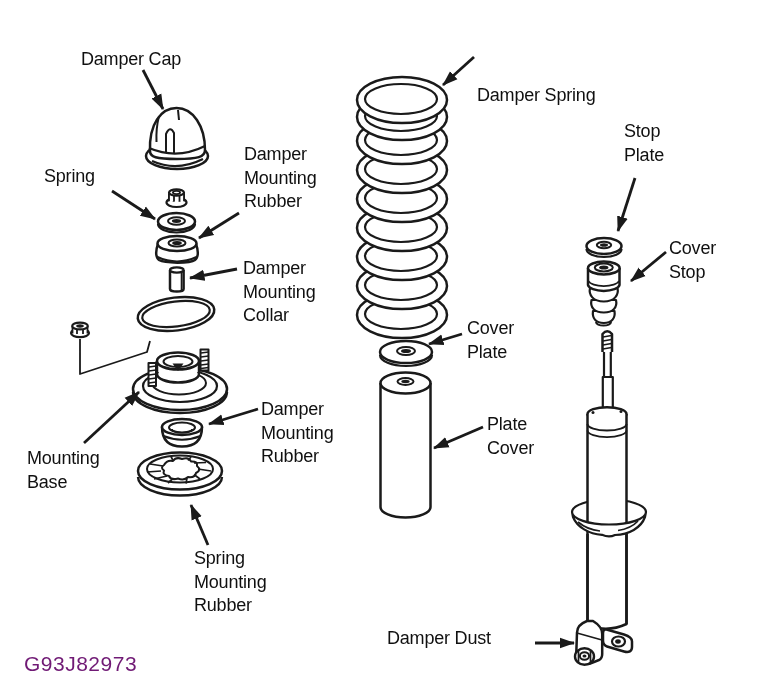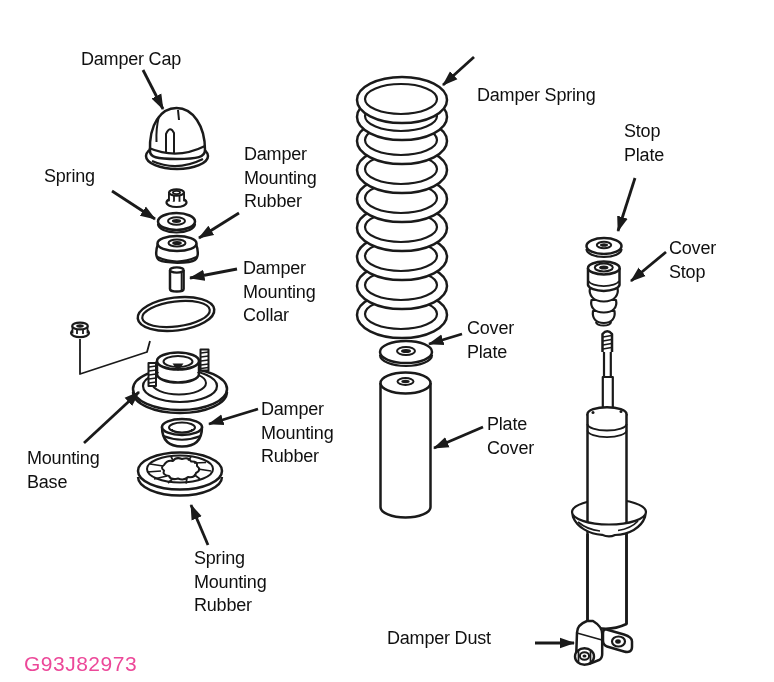--- a/index.html
+++ b/index.html
@@ -1,21 +1,21 @@
 <!DOCTYPE html>
 <html><head>
 <meta charset="utf-8">
 <style>
   html,body{margin:0;padding:0;background:#ffffff;}
   #stage{position:relative;width:774px;height:682px;background:#ffffff;overflow:hidden;
          font-family:"Liberation Sans",sans-serif;}
   #art{position:absolute;left:0;top:0;}
   .callout{position:absolute;font-size:18px;line-height:23.5px;color:#101010;
            white-space:pre-line;letter-spacing:-0.2px;}
-  .figcode{position:absolute;font-size:21px;line-height:21px;color:#ec4899;letter-spacing:0.5px;}
+  .figcode{position:absolute;font-size:21px;line-height:21px;color:#701a75;letter-spacing:0.5px;}
   svg *{vector-effect:none;}
 </style>
 </head>
 <body>
 
 <div id="stage">
 
   <svg id="art" width="774" height="682" viewBox="0 0 774 682" fill="none" stroke="#1a1a1a" stroke-width="2.5" stroke-linejoin="round">
     <defs>
       <marker id="ah" markerWidth="17" markerHeight="13" refX="14.5" refY="6" orient="auto" markerUnits="userSpaceOnUse">

